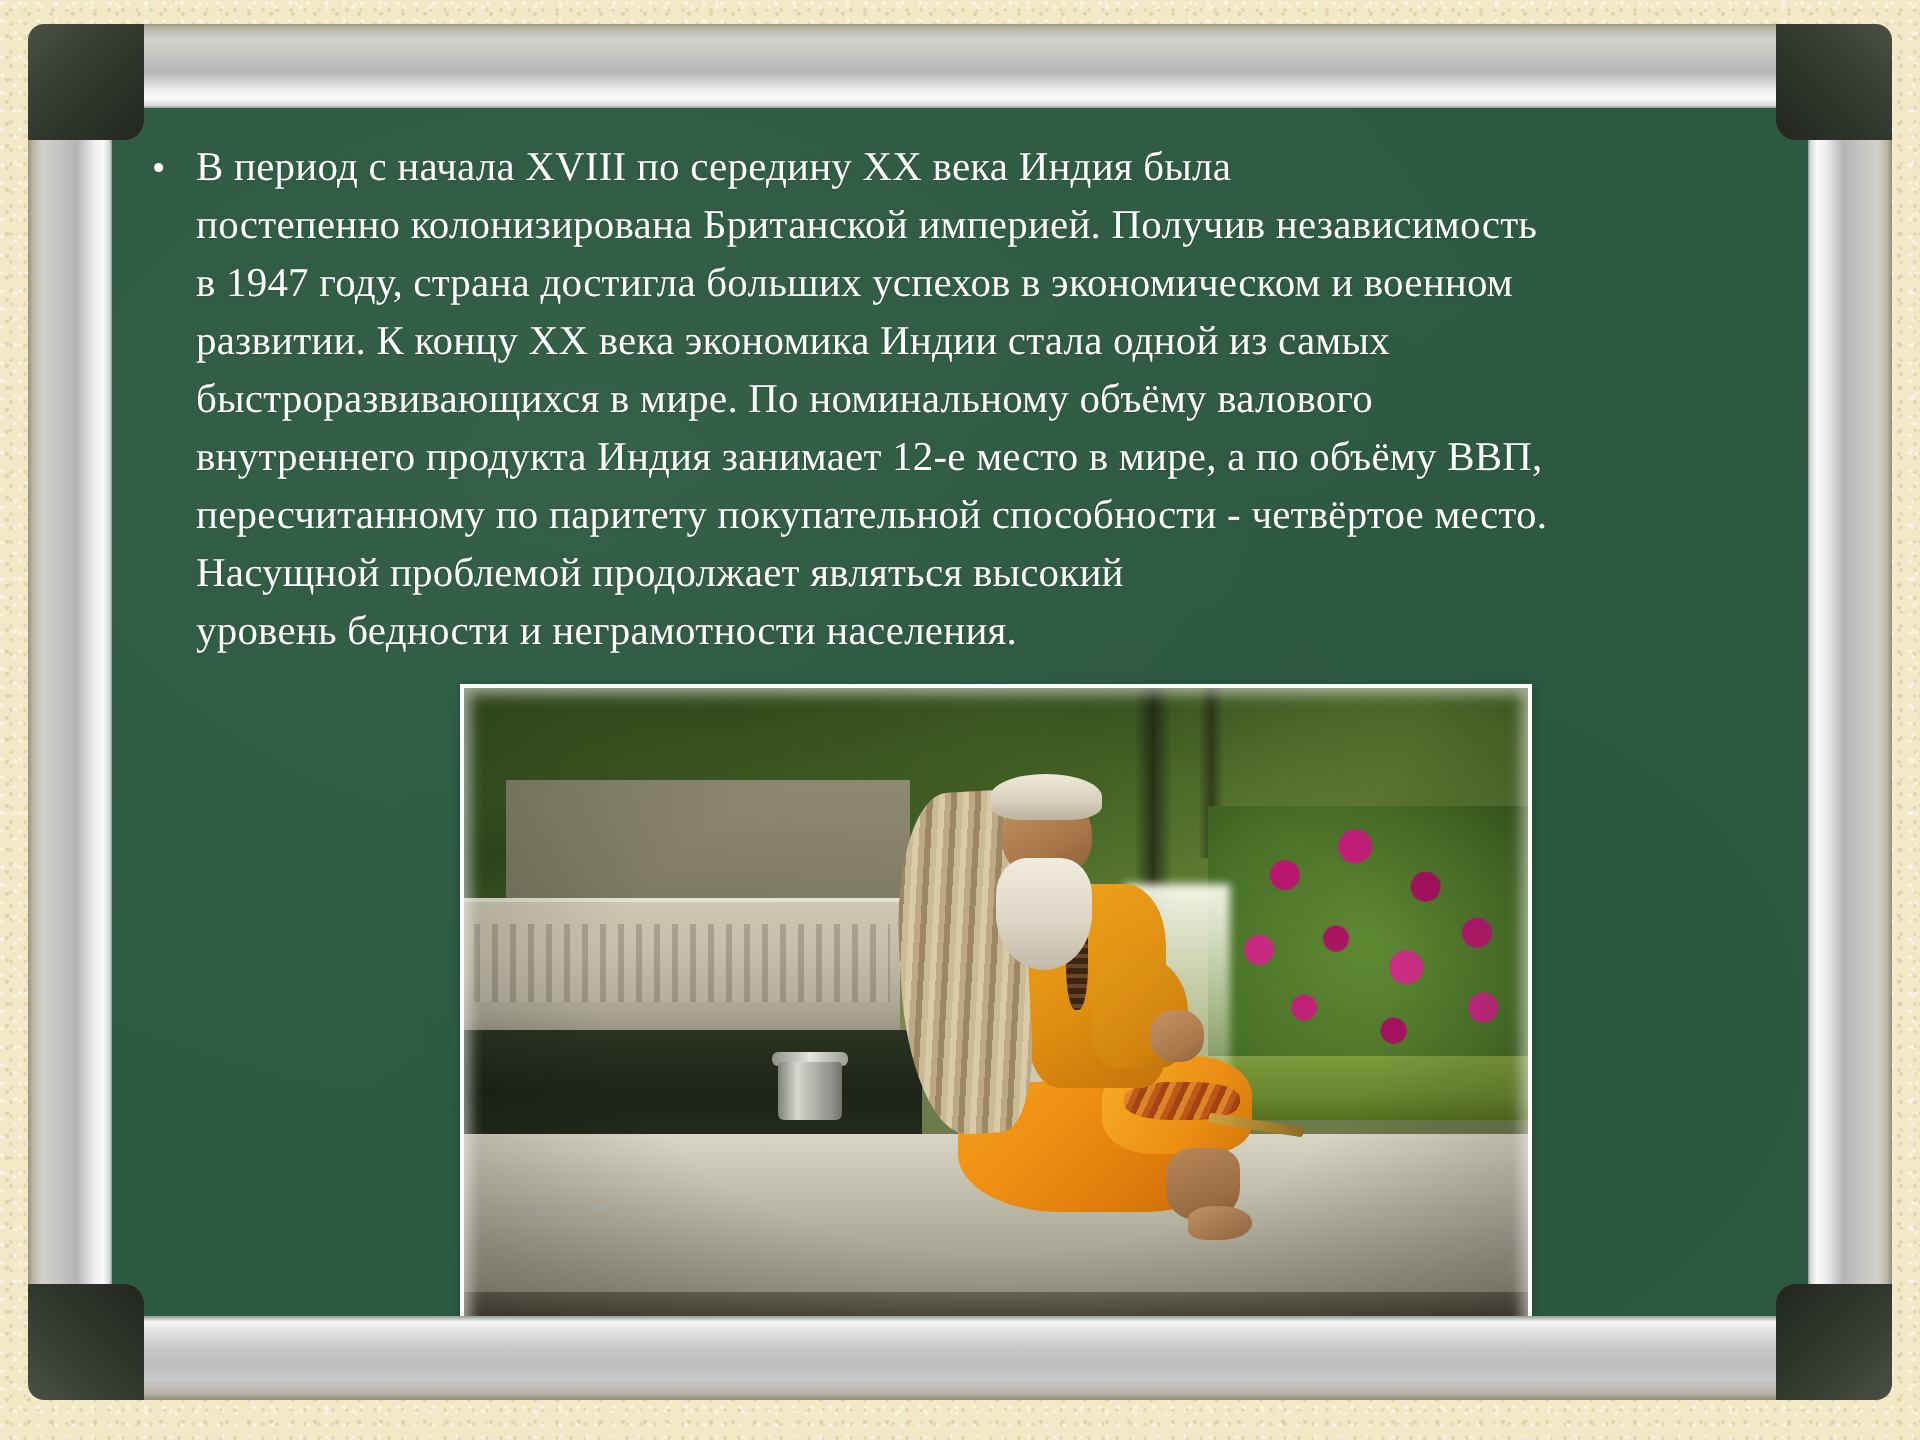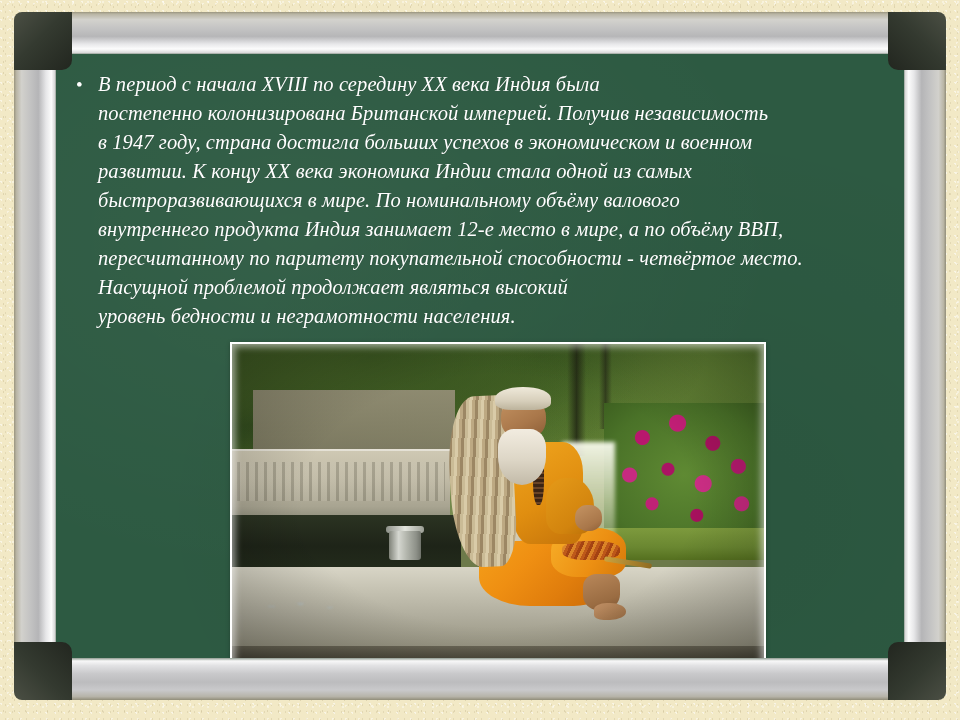--- a/index.html
+++ b/index.html
@@ -164,21 +164,20 @@
   #paragraph-text {
     flex: 1 1 auto;
     color: #ffffff;
     font-size: 20.5px;
     line-height: 29px;
     font-family: "Liberation Serif", "DejaVu Serif", serif;
     white-space: pre-line;
     letter-spacing: 0.1px;
     text-shadow: 0 0 1px rgba(0,0,0,0.25);
     max-width: 800px;
-    font-style: italic;
   }
 
   
   #photo-wrap {
     position: absolute;
     left: 178px;
     top: 292px;
     width: 536px;
     height: 332px;
     background: #ffffff;

